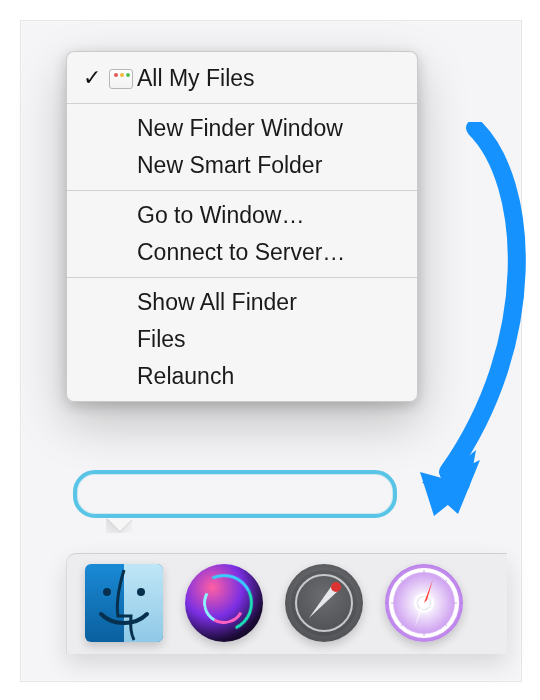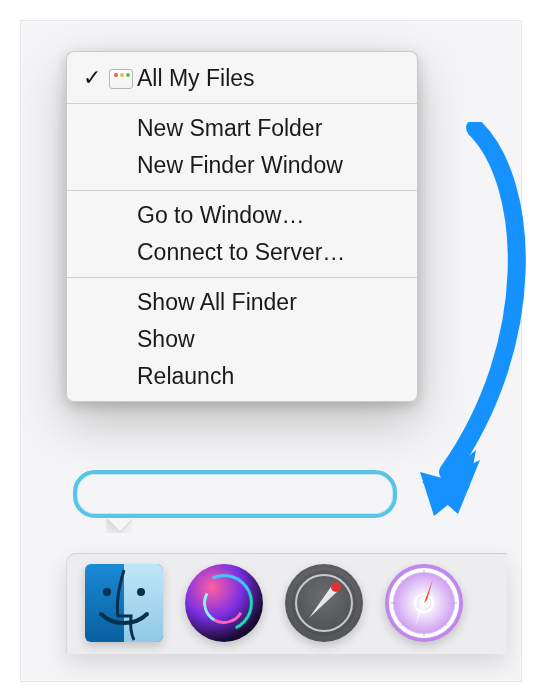--- a/index.html
+++ b/index.html
@@ -67,45 +67,45 @@
           <span class="win-icon">
               <span class="g"></span>
             </span>
         </span>
         <span class="label">All My Files</span>
       </div>
       <div class="sep"></div>
 
       <div class="menu-row">
         <span class="lead"></span>
-          <span class="label">New Smart Folder</span>
+          <span class="label">New Finder Window</span>
       </div>
       <div class="menu-row">
         <span class="lead"></span>
-          <span class="label">New Finder Window</span>
+          <span class="label">New Smart Folder</span>
       </div>
       <div class="sep"></div>
 
       <div class="menu-row">
         <span class="lead"></span>
           <span class="label">Go to Window…</span>
       </div>
       <div class="menu-row">
         <span class="lead"></span>
           <span class="label">Connect to Server…</span>
       </div>
       <div class="sep"></div>
 
       <div class="menu-row">
         <span class="lead"></span>
           <span class="label">Show All Finder</span>
       </div>
       <div class="menu-row">
         <span class="lead"></span>
-          <span class="label">Show</span>
+          <span class="label">Files</span>
       </div>
       <div class="menu-row">
         <span class="lead"></span>
           <span class="label">Relaunch</span>
       </div>
     </div>
   </div>
 
   <div class="highlight-pill"></div>
   <div class="tail"></div>

